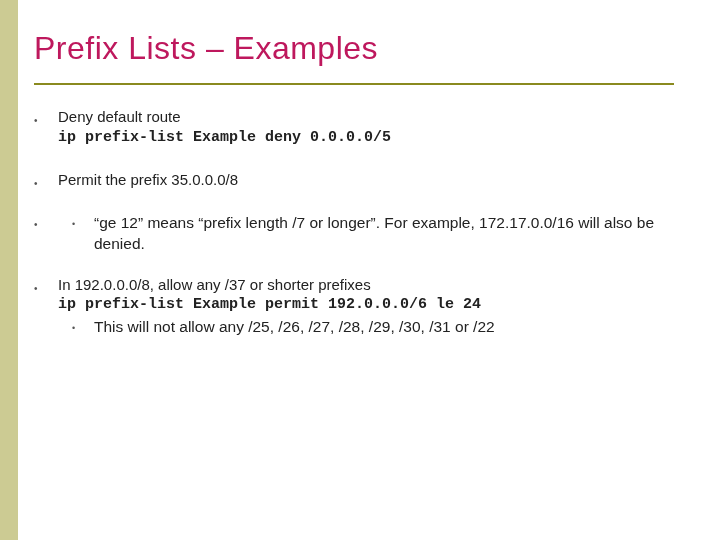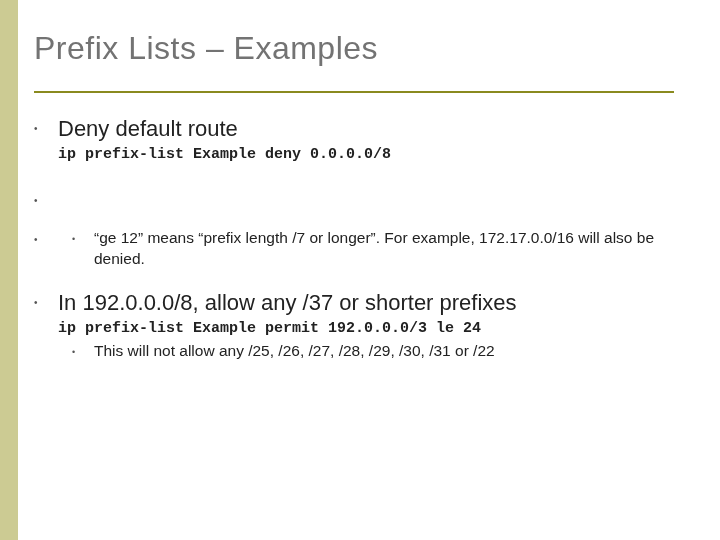--- a/index.html
+++ b/index.html
@@ -19,22 +19,22 @@
     height: 540px;
     background: #a3a13a;
     opacity: 0.55;
   }
   .content {
     padding: 30px 20px 20px 34px;
   }
   .title {
     font-size: 32px;
     font-weight: 400;
-    color: #737373;
-    margin-bottom: 24px;
+    color: #be185d;
+    margin-bottom: 16px;
     letter-spacing: 0.5px;
   }
   .title-underline {
     border-bottom: 2px solid #8a8a1f;
     width: 640px;
     margin-bottom: 22px;
   }
   .item {
     display: flex;
     margin-bottom: 20px;
@@ -44,21 +44,21 @@
     flex-shrink: 0;
     padding-top: 8px;
     color: #555;
     font-size: 10px;
     text-align: left;
   }
   .item-body {
     flex: 1;
   }
   .heading {
-    font-size: 22px;
+    font-size: 15px;
     color: #222;
     line-height: 1.3;
     margin-bottom: 2px;
   }
   .cmd {
     font-family: "Courier New", monospace;
     font-weight: bold;
     font-size: 15px;
     color: #222;
     margin-bottom: 4px;
@@ -87,45 +87,46 @@
 <div class="sidebar"></div>
 
 <div class="content">
   <h1 class="title">Prefix Lists – Examples</h1>
   <div class="title-underline"></div>
 
   <div class="item">
     <div class="bullet">•</div>
     <div class="item-body">
       <div class="heading">Deny default route</div>
-      <div class="cmd">ip prefix-list Example deny 0.0.0.0/8</div>
+      <div class="cmd">ip prefix-list Example deny 0.0.0.0/5</div>
     </div>
   </div>
 
   <div class="item">
     <div class="bullet">•</div>
     <div class="item-body">
+      <div class="heading">Permit the prefix 35.0.0.0/8</div>
     </div>
   </div>
 
   <div class="item">
     <div class="bullet">•</div>
     <div class="item-body">
       <div class="sub">
         <div class="sub-bullet">•</div>
         <div class="sub-text">“ge 12” means “prefix length /7 or longer”. For example, 172.17.0.0/16 will also be denied.</div>
       </div>
     </div>
   </div>
 
   <div class="item">
     <div class="bullet">•</div>
     <div class="item-body">
       <div class="heading">In 192.0.0.0/8, allow any /37 or shorter prefixes</div>
-      <div class="cmd">ip prefix-list Example permit 192.0.0.0/3 le 24</div>
+      <div class="cmd">ip prefix-list Example permit 192.0.0.0/6 le 24</div>
       <div class="sub">
         <div class="sub-bullet">•</div>
         <div class="sub-text">This will not allow any /25, /26, /27, /28, /29, /30, /31 or /22</div>
       </div>
     </div>
   </div>
 
 </div>
 
 </body></html>

